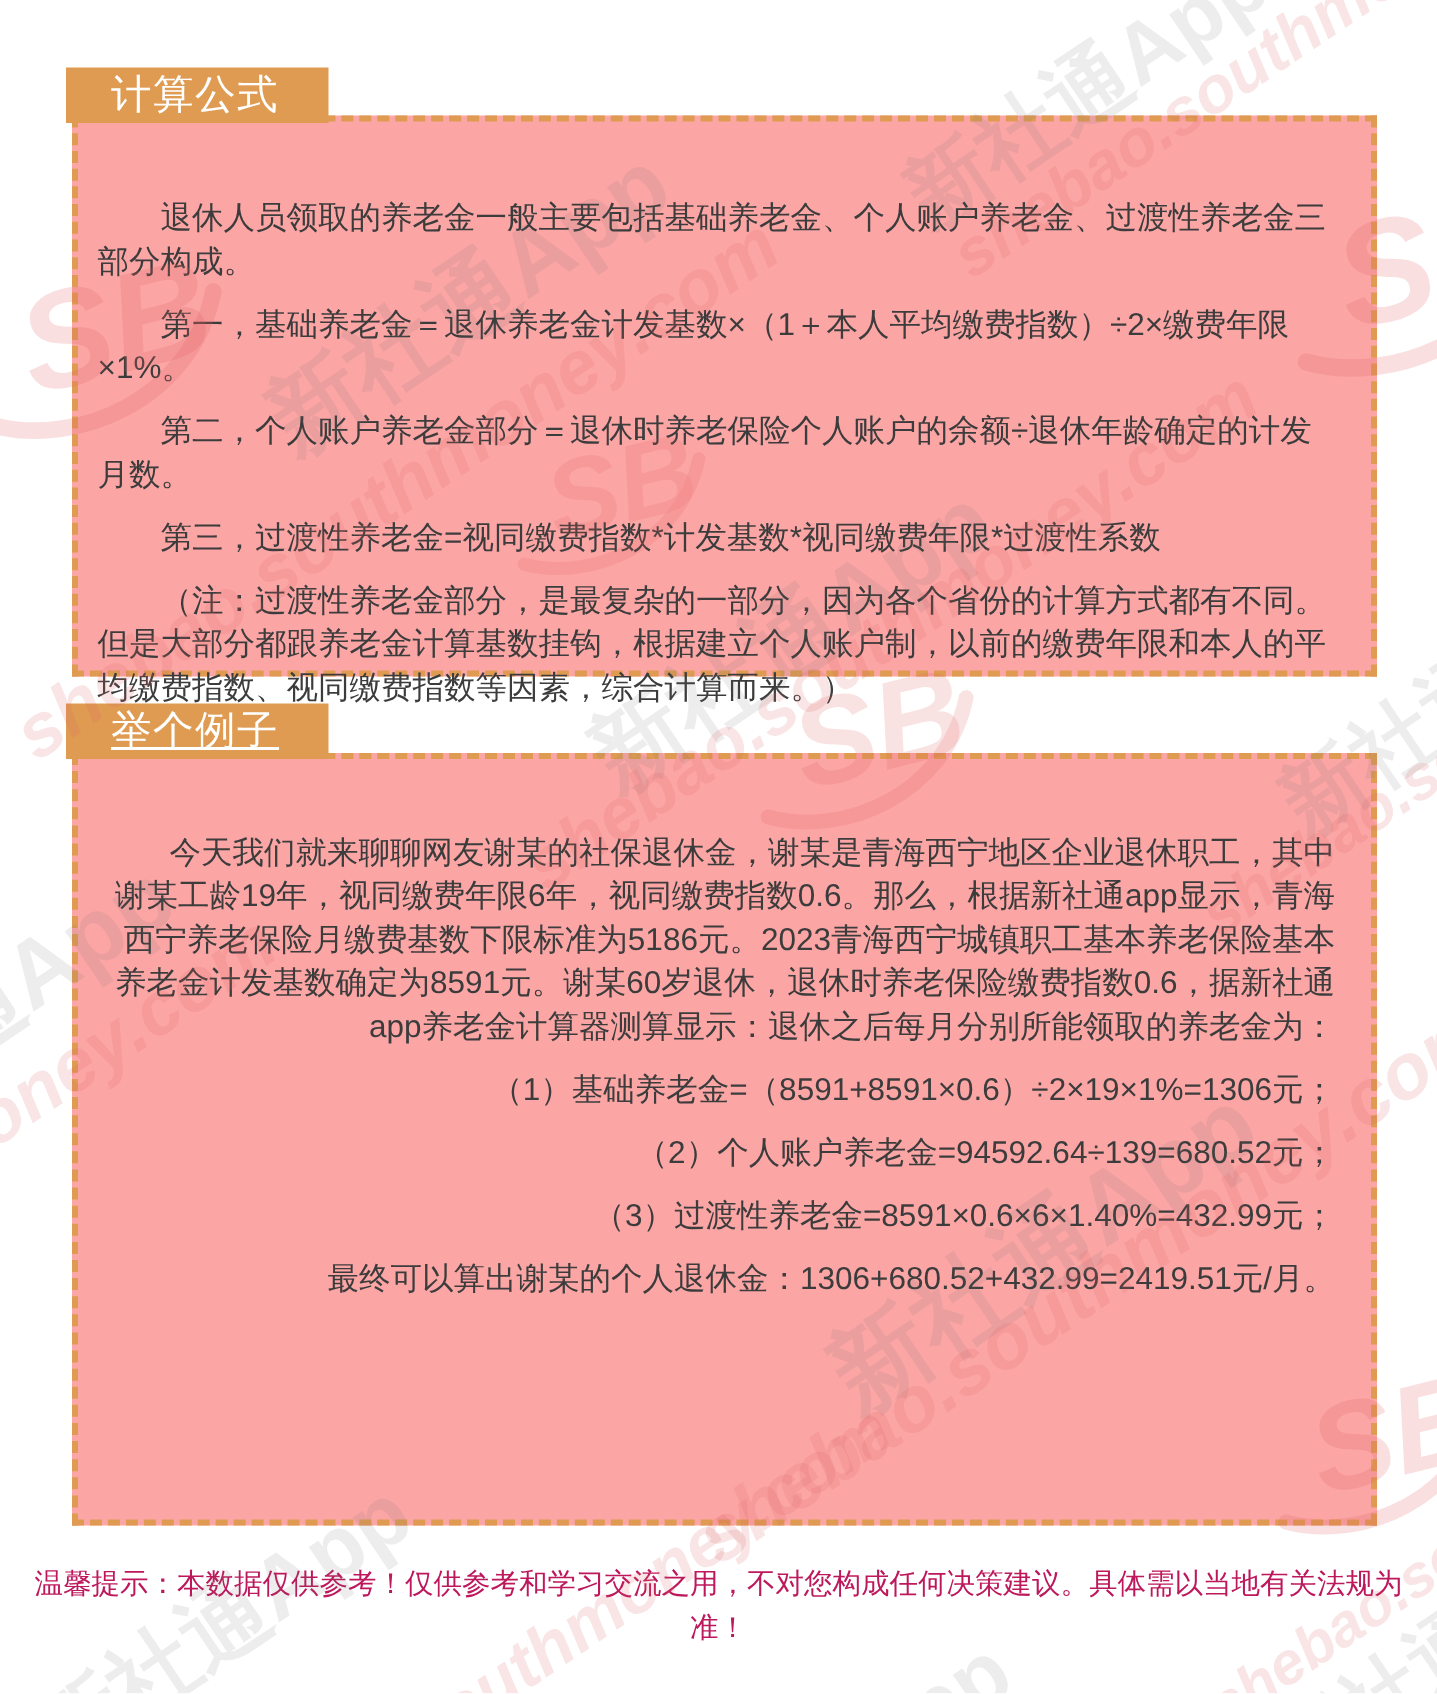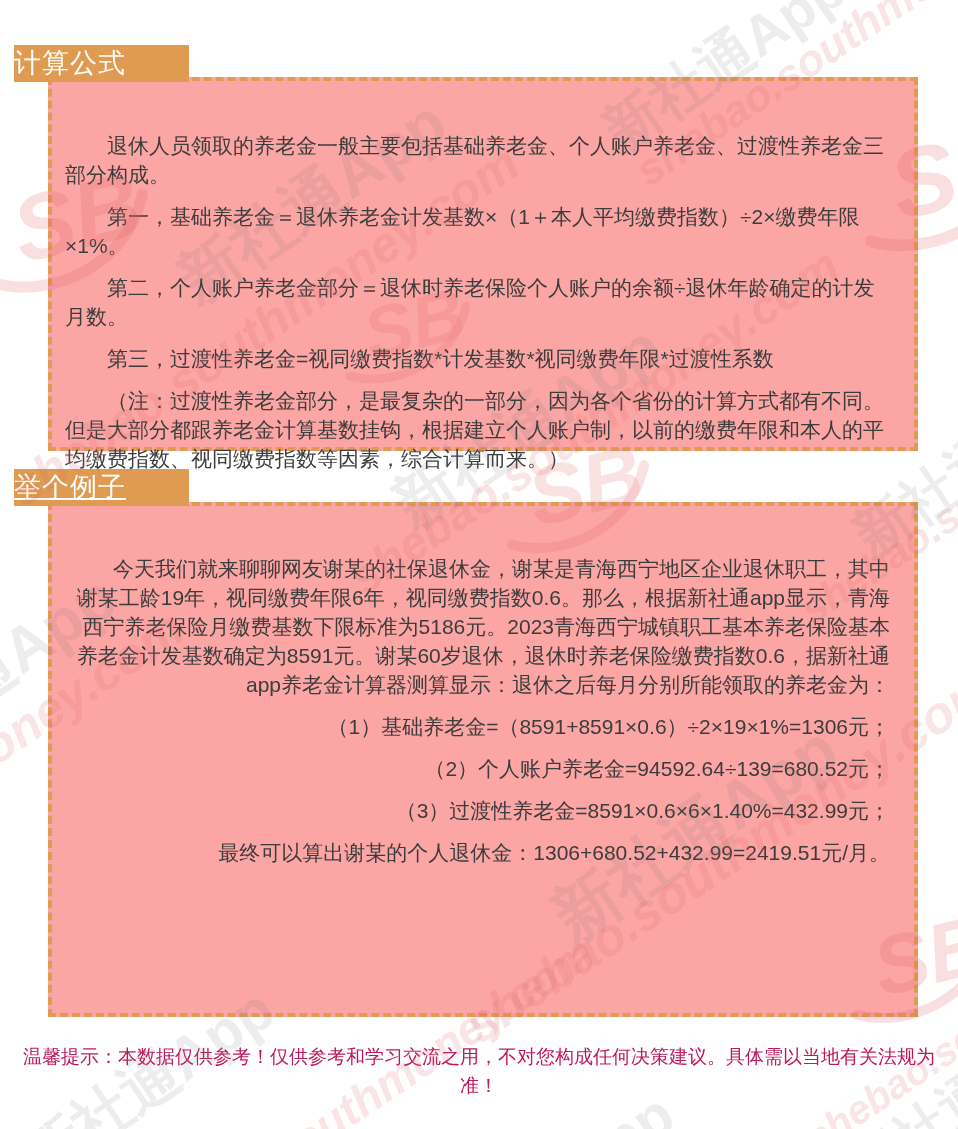--- a/index.html
+++ b/index.html
@@ -9,24 +9,25 @@
   .page {
     position:relative;
     width:958px; height:1129px;
     background:#ffffff;
     overflow:hidden;
   }
 
   
   .section-header {
     position:absolute;
-    left:14px; width:175px; height:37px;
+    left:44px; width:175px; height:37px;
     background:#df9b51;
     color:#ffffff;
     font-size:27px; line-height:37px;
+    padding-left:30px;
     letter-spacing:1px;
     z-index:3;
   }
   .header-1 { top:45px; }
   .header-2 { top:469px;text-decoration:underline; }
 
   
   .content-box {
     position:absolute;
     left:48px; width:870px;

